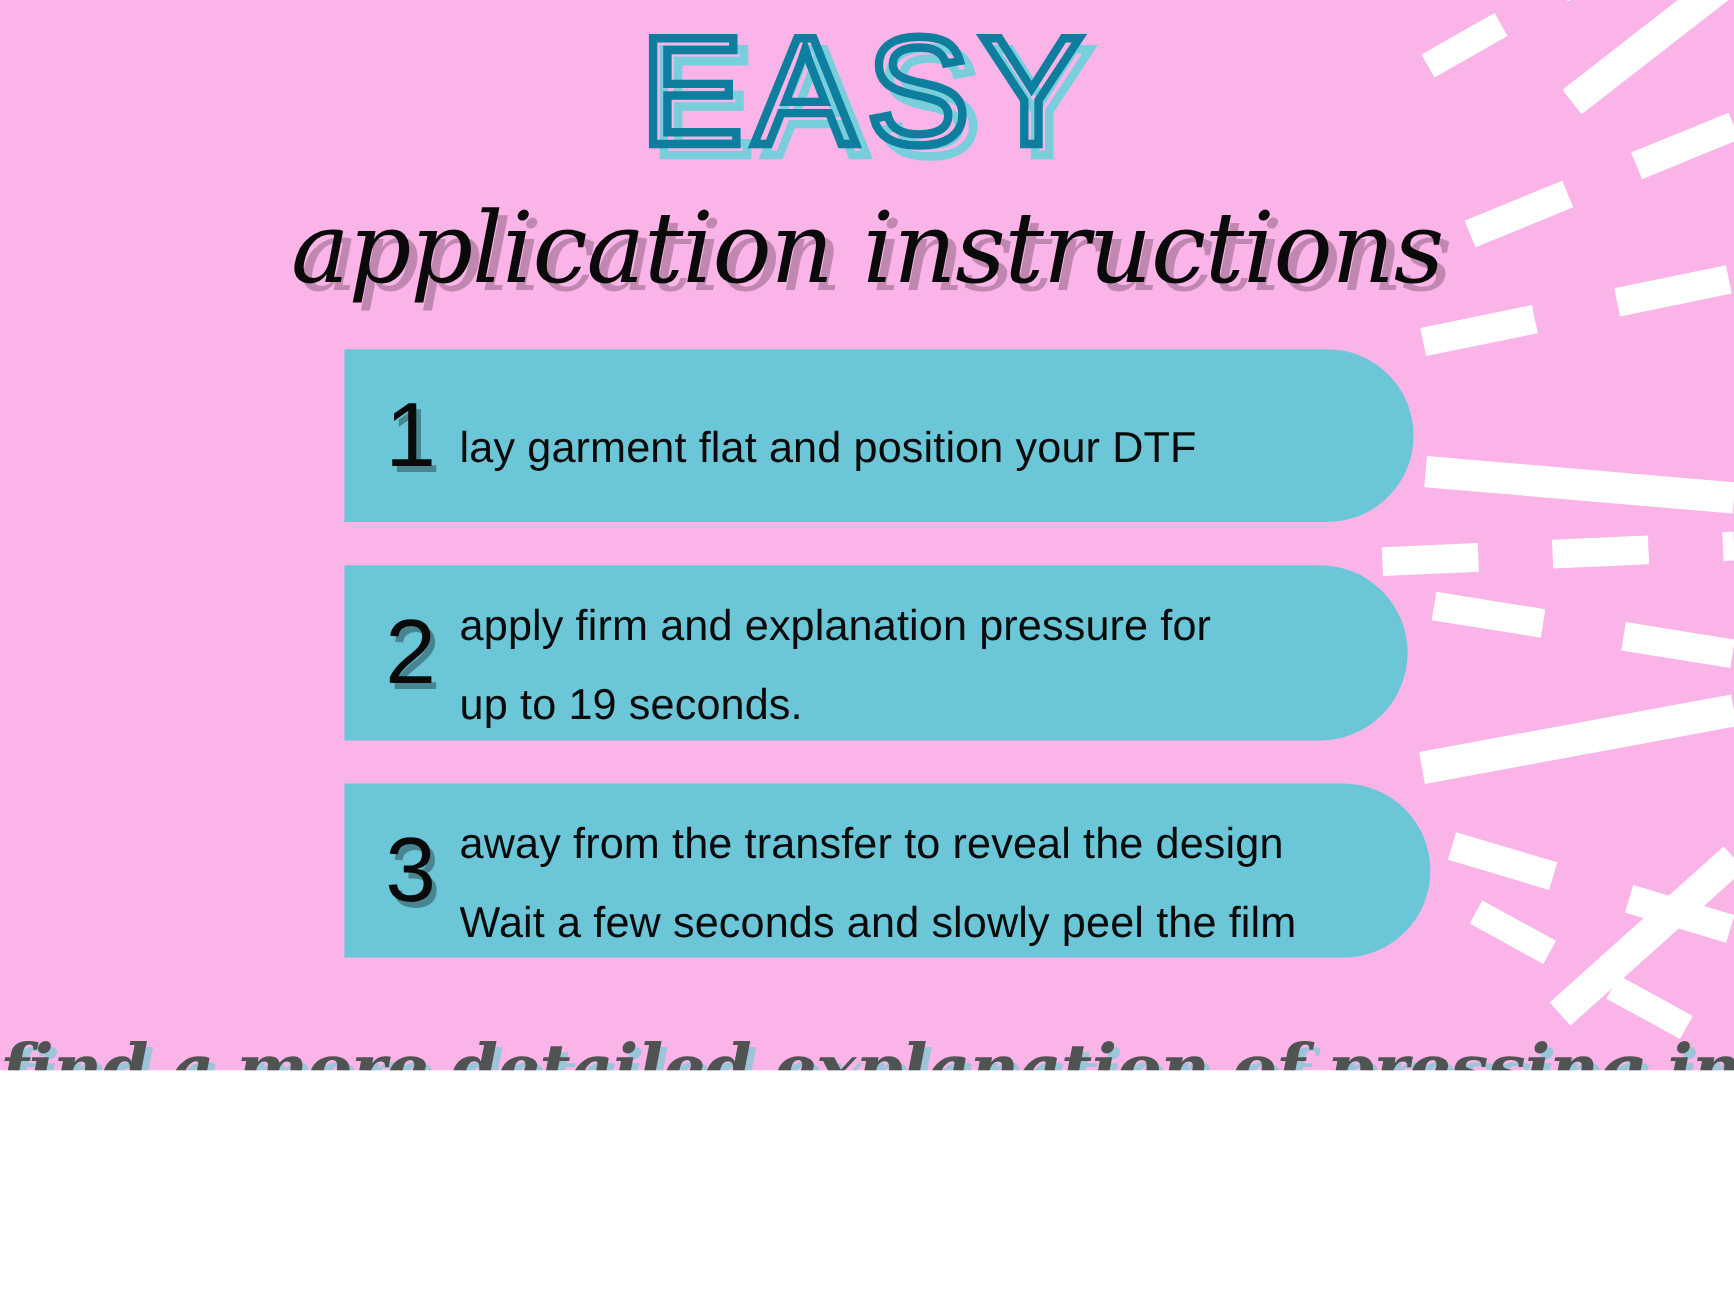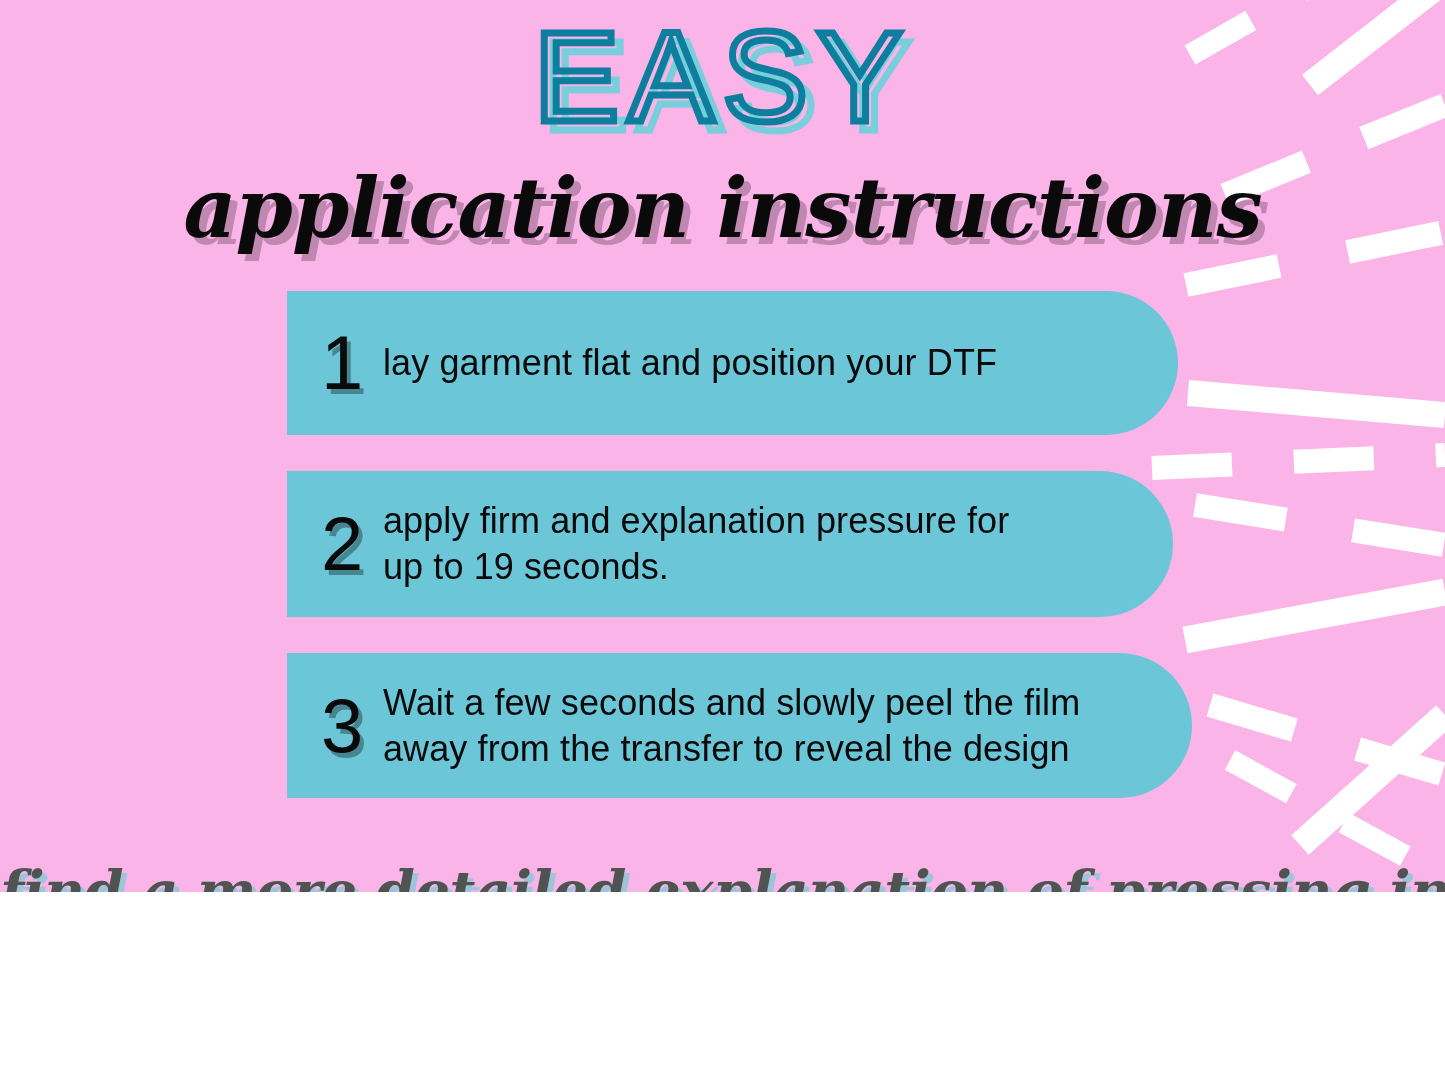--- a/index.html
+++ b/index.html
@@ -64,21 +64,21 @@
   
   .script-title {
     position: absolute;
     top: 160px;
     left: 0;
     width: 1445px;
     text-align: center;
     z-index: 6;
     font-family: "DejaVu Serif", serif;
     font-style: italic;
-    font-weight: bold;
+    font-weight: normal;
     font-size: 82px;
     letter-spacing: -1px;
     color: #0a0a0a;
     text-shadow: 7px 7px 0 rgba(120, 80, 110, 0.45);
     white-space: nowrap;
   }
 
   
   .steps {
     position: absolute;
@@ -114,21 +114,21 @@
   }
   .step-text {
     flex: 1 1 auto;
     font-family: "Liberation Sans", sans-serif;
     font-size: 36px;
     font-weight: 400;
     line-height: 1.27;
     color: #0a0a0a;
     letter-spacing: 0.1px;
   }
-  .step-text span { display: block; }
+  .step-text span { display: block; margin-top: 20px; }
 
   
   .footer {
     position: absolute;
     left: 0;
     top: 855px;
     width: 1445px;
     text-align: center;
     z-index: 6;
     font-family: "DejaVu Serif", serif;
@@ -194,22 +194,22 @@
       <div class="step-num">2</div>
       <div class="step-text">
         <span>apply firm and explanation pressure for</span>
         <span>up to 19 seconds.</span>
       </div>
     </div>
 
     <div class="step step-3">
       <div class="step-num">3</div>
       <div class="step-text">
+        <span>away from the transfer to reveal the design</span>
         <span>Wait a few seconds and slowly peel the film</span>
-        <span>away from the transfer to reveal the design</span>
       </div>
     </div>
 
   </div>
 
   <div class="footer">
     <span>find a more detailed explanation of pressing instructions</span>
     <span>by viewing “item details” on this product page!</span>
   </div>
 

